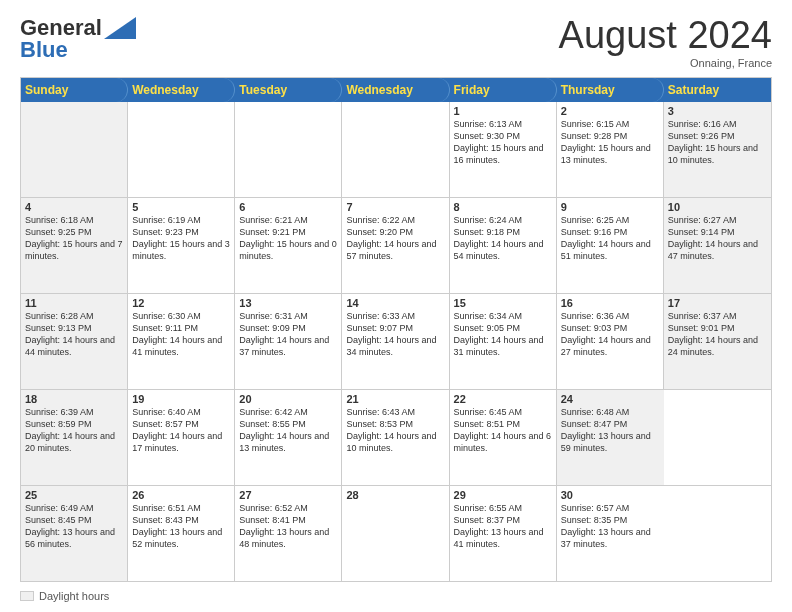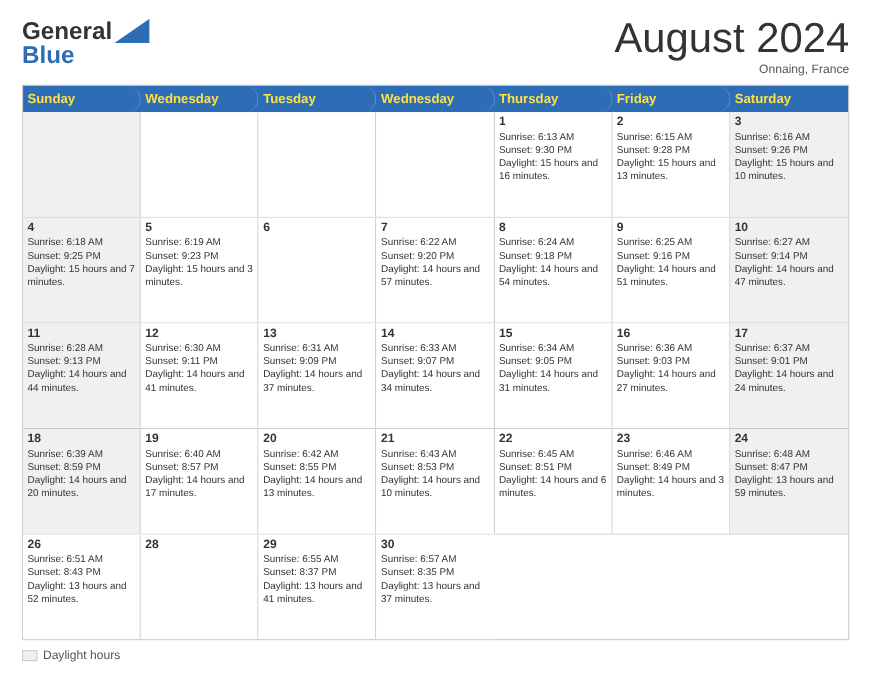--- a/index.html
+++ b/index.html
@@ -141,22 +141,22 @@
       <div class="location-title">Onnaing, France</div>
     </div>
   </div>
 
   <div class="calendar">
     <div class="day-headers">
       <div class="day-header">Sunday</div>
       <div class="day-header">Wednesday</div>
       <div class="day-header">Tuesday</div>
       <div class="day-header">Wednesday</div>
+      <div class="day-header">Friday</div>
       <div class="day-header">Thursday</div>
-      <div class="day-header">Friday</div>
       <div class="day-header">Saturday</div>
     </div>
     <div class="calendar-body" id="calendar-body">
     <div class="week-row">
           <div class="day-cell shaded empty"></div>
           <div class="day-cell empty"></div>
           <div class="day-cell empty"></div>
           <div class="day-cell empty"></div>
           <div class="day-cell">
             <span class="day-number">1</span>
@@ -185,20 +185,23 @@
 Daylight: 15 hours and 7 minutes.</div>
           </div>
           <div class="day-cell">
             <span class="day-number">5</span>
             <div class="day-info">Sunrise: 6:19 AM
 Sunset: 9:23 PM
 Daylight: 15 hours and 3 minutes.</div>
           </div>
           <div class="day-cell">
             <span class="day-number">6</span>
+            <div class="day-info">Sunrise: 6:21 AM
+Sunset: 9:21 PM
+Daylight: 15 hours and 0 minutes.</div>
           </div>
           <div class="day-cell">
             <span class="day-number">7</span>
             <div class="day-info">Sunrise: 6:22 AM
 Sunset: 9:20 PM
 Daylight: 14 hours and 57 minutes.</div>
           </div>
           <div class="day-cell">
             <span class="day-number">8</span>
             <div class="day-info">Sunrise: 6:24 AM
@@ -286,39 +289,45 @@
             <div class="day-info">Sunrise: 6:43 AM
 Sunset: 8:53 PM
 Daylight: 14 hours and 10 minutes.</div>
           </div>
           <div class="day-cell">
             <span class="day-number">22</span>
             <div class="day-info">Sunrise: 6:45 AM
 Sunset: 8:51 PM
 Daylight: 14 hours and 6 minutes.</div>
           </div>
-          <div class="day-cell">
-            <span class="day-number">23</span>
-            <div class="day-info">Sunrise: 6:46 AM
-Sunset: 8:49 PM
-Daylight: 14 hours and 3 minutes.</div>
-          </div>
           <div class="day-cell shaded">
             <span class="day-number">24</span>
             <div class="day-info">Sunrise: 6:48 AM
 Sunset: 8:47 PM
 Daylight: 13 hours and 59 minutes.</div>
           </div>
         </div>
         <div class="week-row">
+          <div class="day-cell shaded">
+            <span class="day-number">25</span>
+            <div class="day-info">Sunrise: 6:49 AM
+Sunset: 8:45 PM
+Daylight: 13 hours and 56 minutes.</div>
+          </div>
           <div class="day-cell">
             <span class="day-number">26</span>
             <div class="day-info">Sunrise: 6:51 AM
 Sunset: 8:43 PM
 Daylight: 13 hours and 52 minutes.</div>
+          </div>
+          <div class="day-cell">
+            <span class="day-number">27</span>
+            <div class="day-info">Sunrise: 6:52 AM
+Sunset: 8:41 PM
+Daylight: 13 hours and 48 minutes.</div>
           </div>
           <div class="day-cell">
             <span class="day-number">28</span>
           </div>
           <div class="day-cell">
             <span class="day-number">29</span>
             <div class="day-info">Sunrise: 6:55 AM
 Sunset: 8:37 PM
 Daylight: 13 hours and 41 minutes.</div>
           </div>

